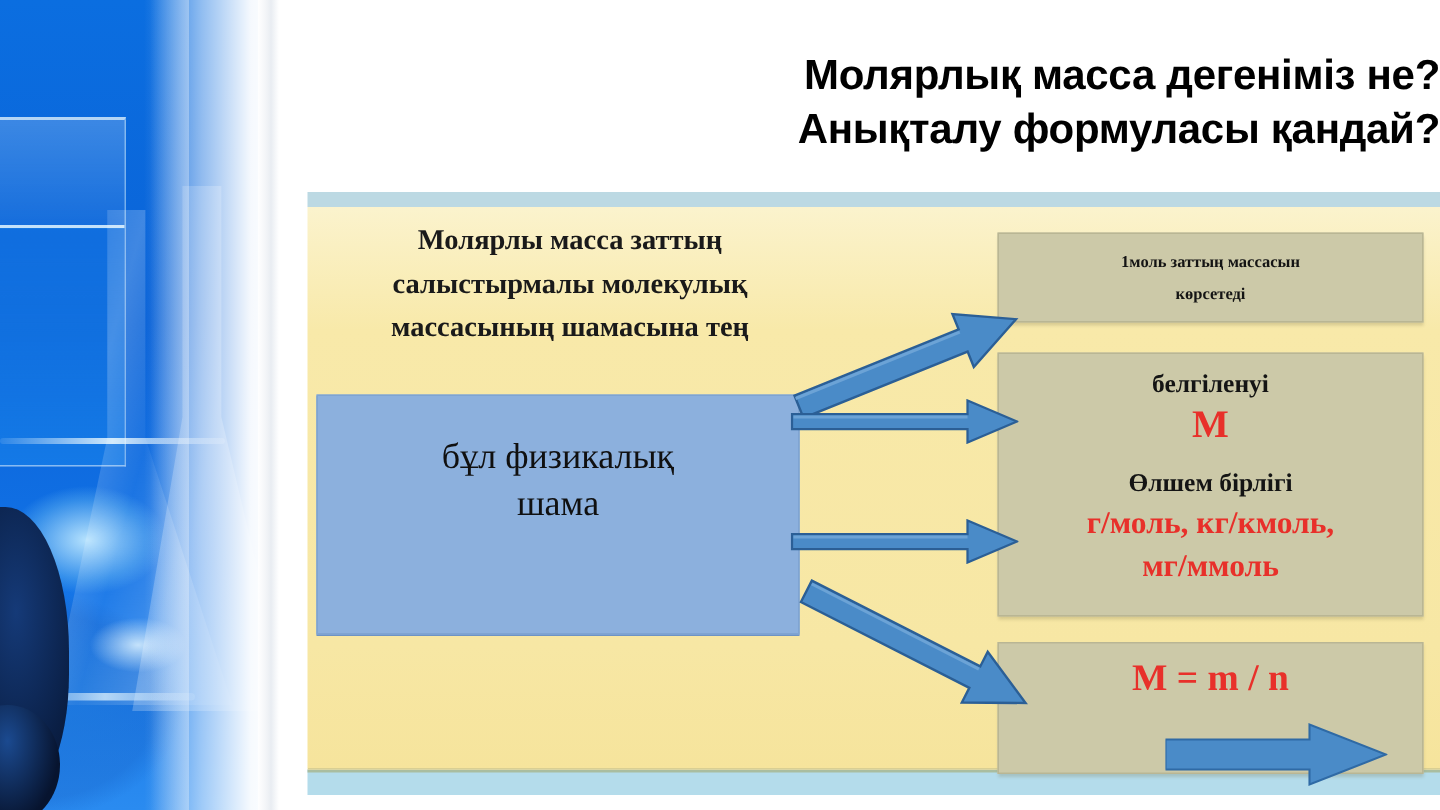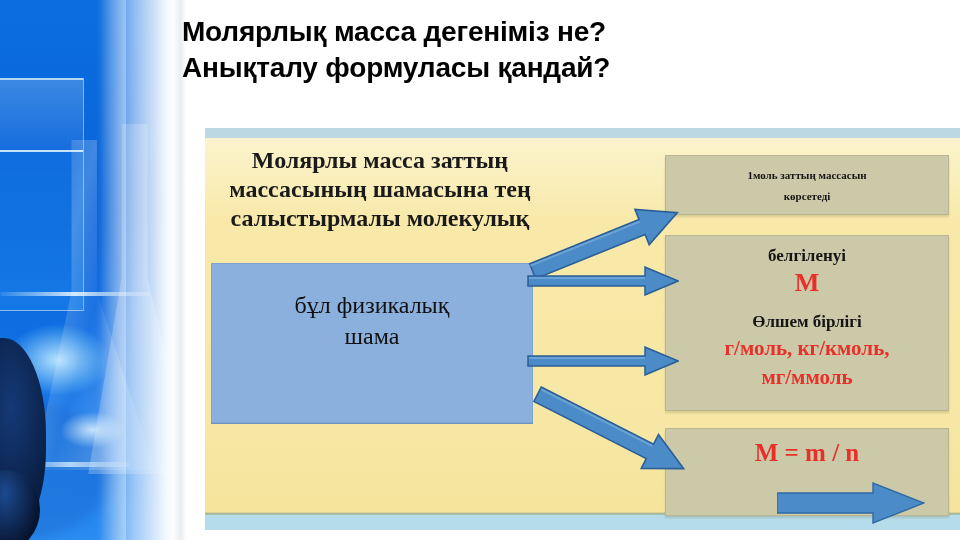--- a/index.html
+++ b/index.html
@@ -106,23 +106,23 @@
   #strip-edge {
     position: absolute;
     left: 172px; top: 0;
     width: 14px; height: 540px;
     background: linear-gradient(90deg, #ffffff 0%, #f2f4f7 40%, #e9edf2 62%, #ffffff 100%);
   }
 
   
   #title-block {
     position: absolute;
-    left: 182px; top: 14px;
+    left: 182px; top: 32px;
     width: 778px;
-    text-align: left;
+    text-align: right;
   }
   #title-block .line {
     font-family: "Liberation Sans", sans-serif;
     font-size: 28px;
     font-weight: 600;
     color: #000000;
     line-height: 36px;
     letter-spacing: -0.2px;
     white-space: nowrap;
   }
@@ -155,21 +155,21 @@
   }
 
   
   #left-header {
     position: absolute;
     left: 10px; top: 8px;
     width: 330px;
     text-align: center;
     font-family: "Liberation Serif", serif;
     font-weight: bold;
-    font-size: 24px;
+    font-size: 19px;
     line-height: 29px;
     color: #1a1a1a;
   }
 
   
   #blue-box {
     position: absolute;
     left: 6px; top: 125px;
     width: 320px; height: 158px;
     background: #8cb0dd;
@@ -280,22 +280,22 @@
 
 <div id="diagram-panel">
 
   <div id="panel-top-strip"></div>
   <div id="panel-bottom-strip"></div>
 
   <div id="panel-body">
 
     <div id="left-header">
       <div class="nowrap">Молярлы масса заттың</div>
+      <div class="nowrap">салыстырмалы молекулық</div>
       <div class="nowrap">массасының шамасына тең</div>
-      <div class="nowrap">салыстырмалы молекулық</div>
     </div>
 
     <div id="blue-box">
       <div class="bb-sub">бұл физикалық</div>
       <div class="bb-sub" style="margin-top:0">шама</div>
     </div>
 
     <div class="tan-box" id="tan-box-1">
       <div class="t1 nowrap">1моль заттың массасын</div>
       <div class="t1 nowrap" style="margin-top:0">көрсетеді</div>

